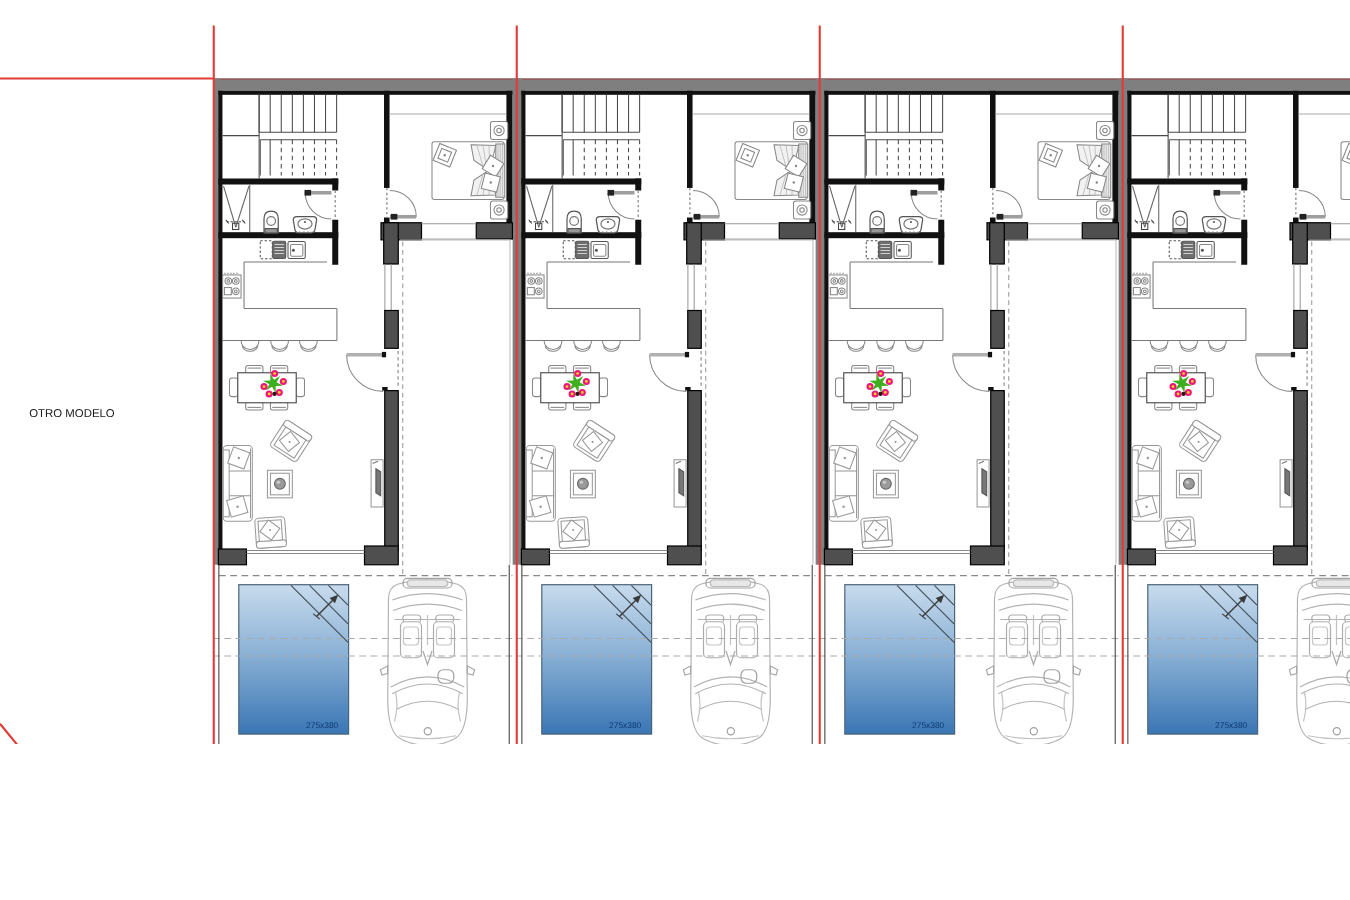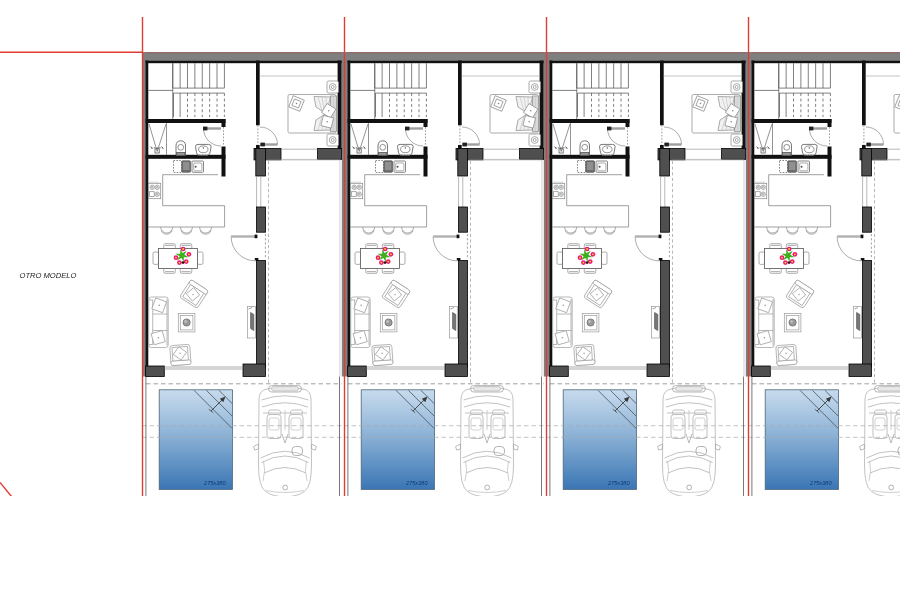--- a/index.html
+++ b/index.html
@@ -1,15 +1,15 @@
 <!DOCTYPE html>
 <html><head><meta charset="utf-8"><style>
 html,body{margin:0;padding:0;background:#fff;}
 body{font-family:"Liberation Sans", sans-serif;}
-.wrap{position:relative;width:900px;height:496px;overflow:hidden;background:#fff;font-style:italic;}
+.wrap{position:relative;width:900px;height:496px;overflow:hidden;background:#fff;}
 </style></head><body>
 <div class="wrap">
 <svg width="900" height="600" viewBox="0 0 900 600">
 <defs>
 <linearGradient id="poolg1" x1="0" y1="0" x2="0" y2="1">
           <stop offset="0" stop-color="#c8dbed"></stop>
           <stop offset="0.45" stop-color="#8cb2d6"></stop>
           <stop offset="1" stop-color="#3a76b4"></stop>
         </linearGradient>
 <linearGradient id="poolg2" x1="0" y1="0" x2="0" y2="1">

